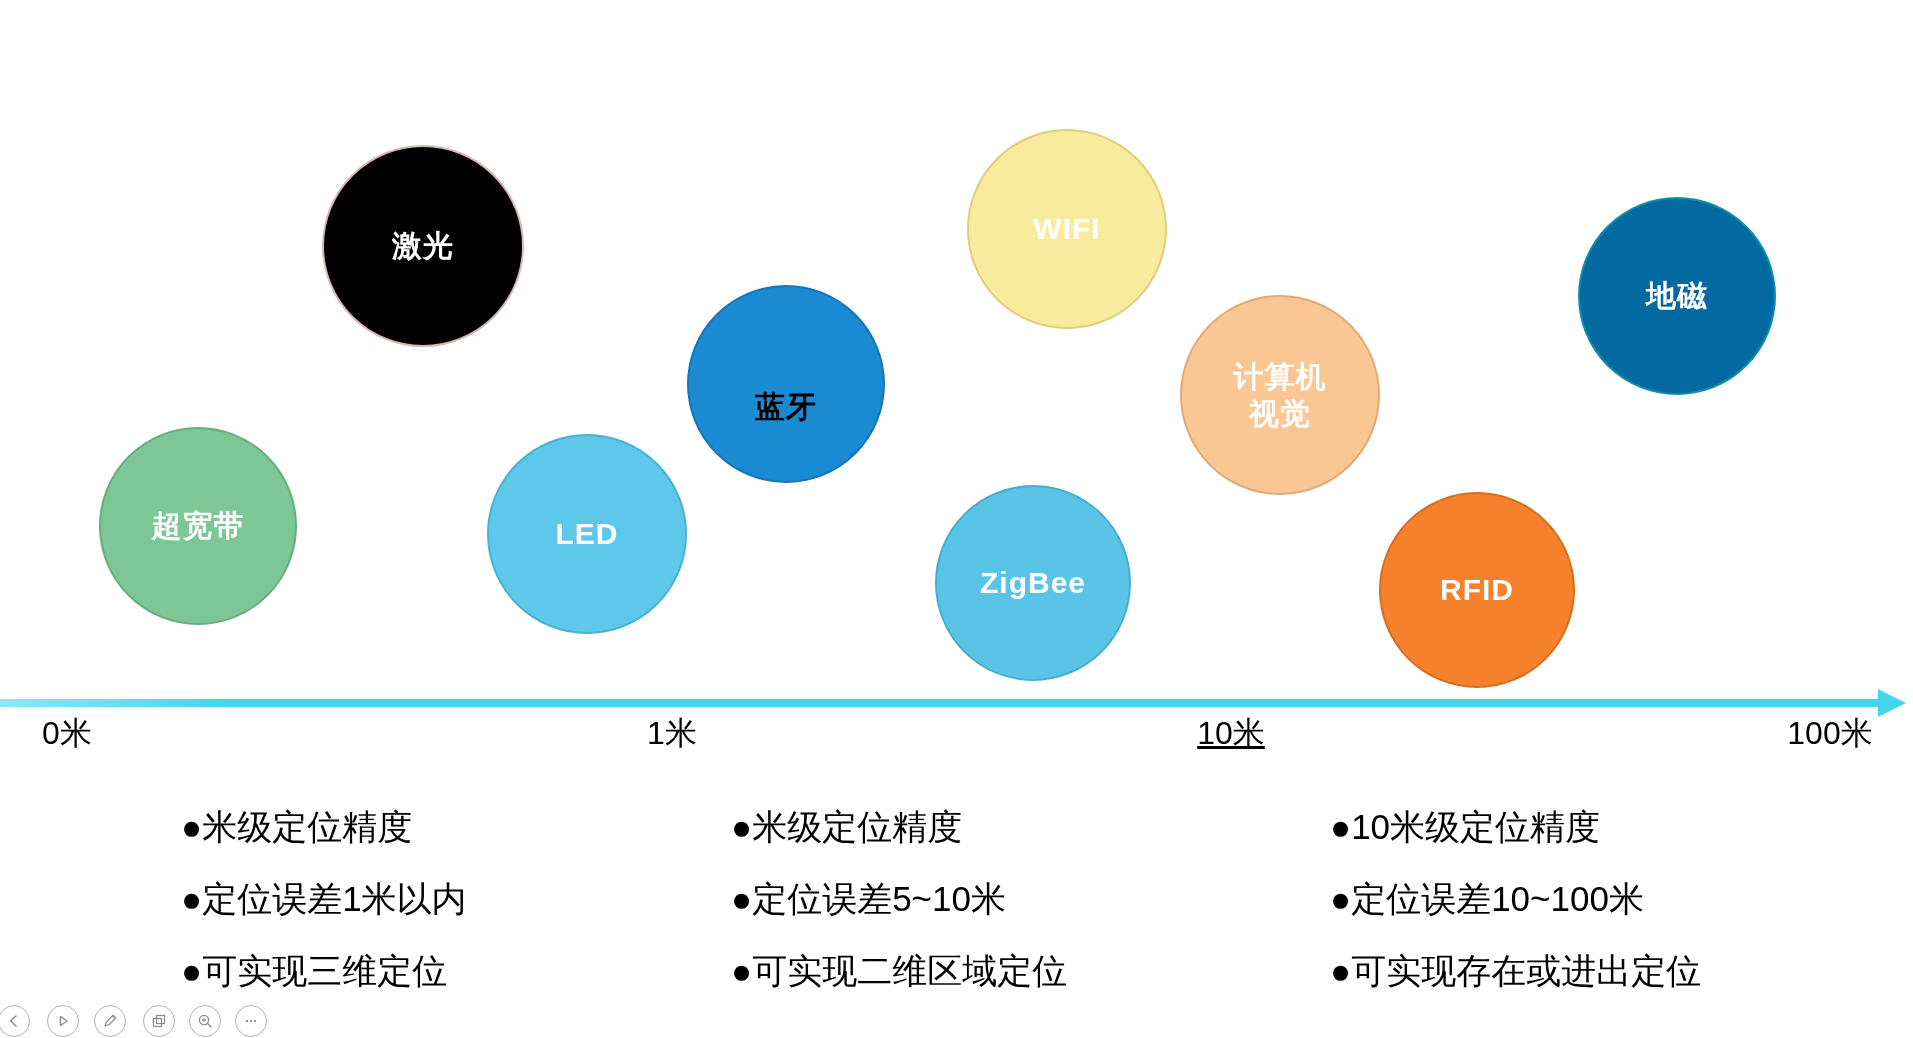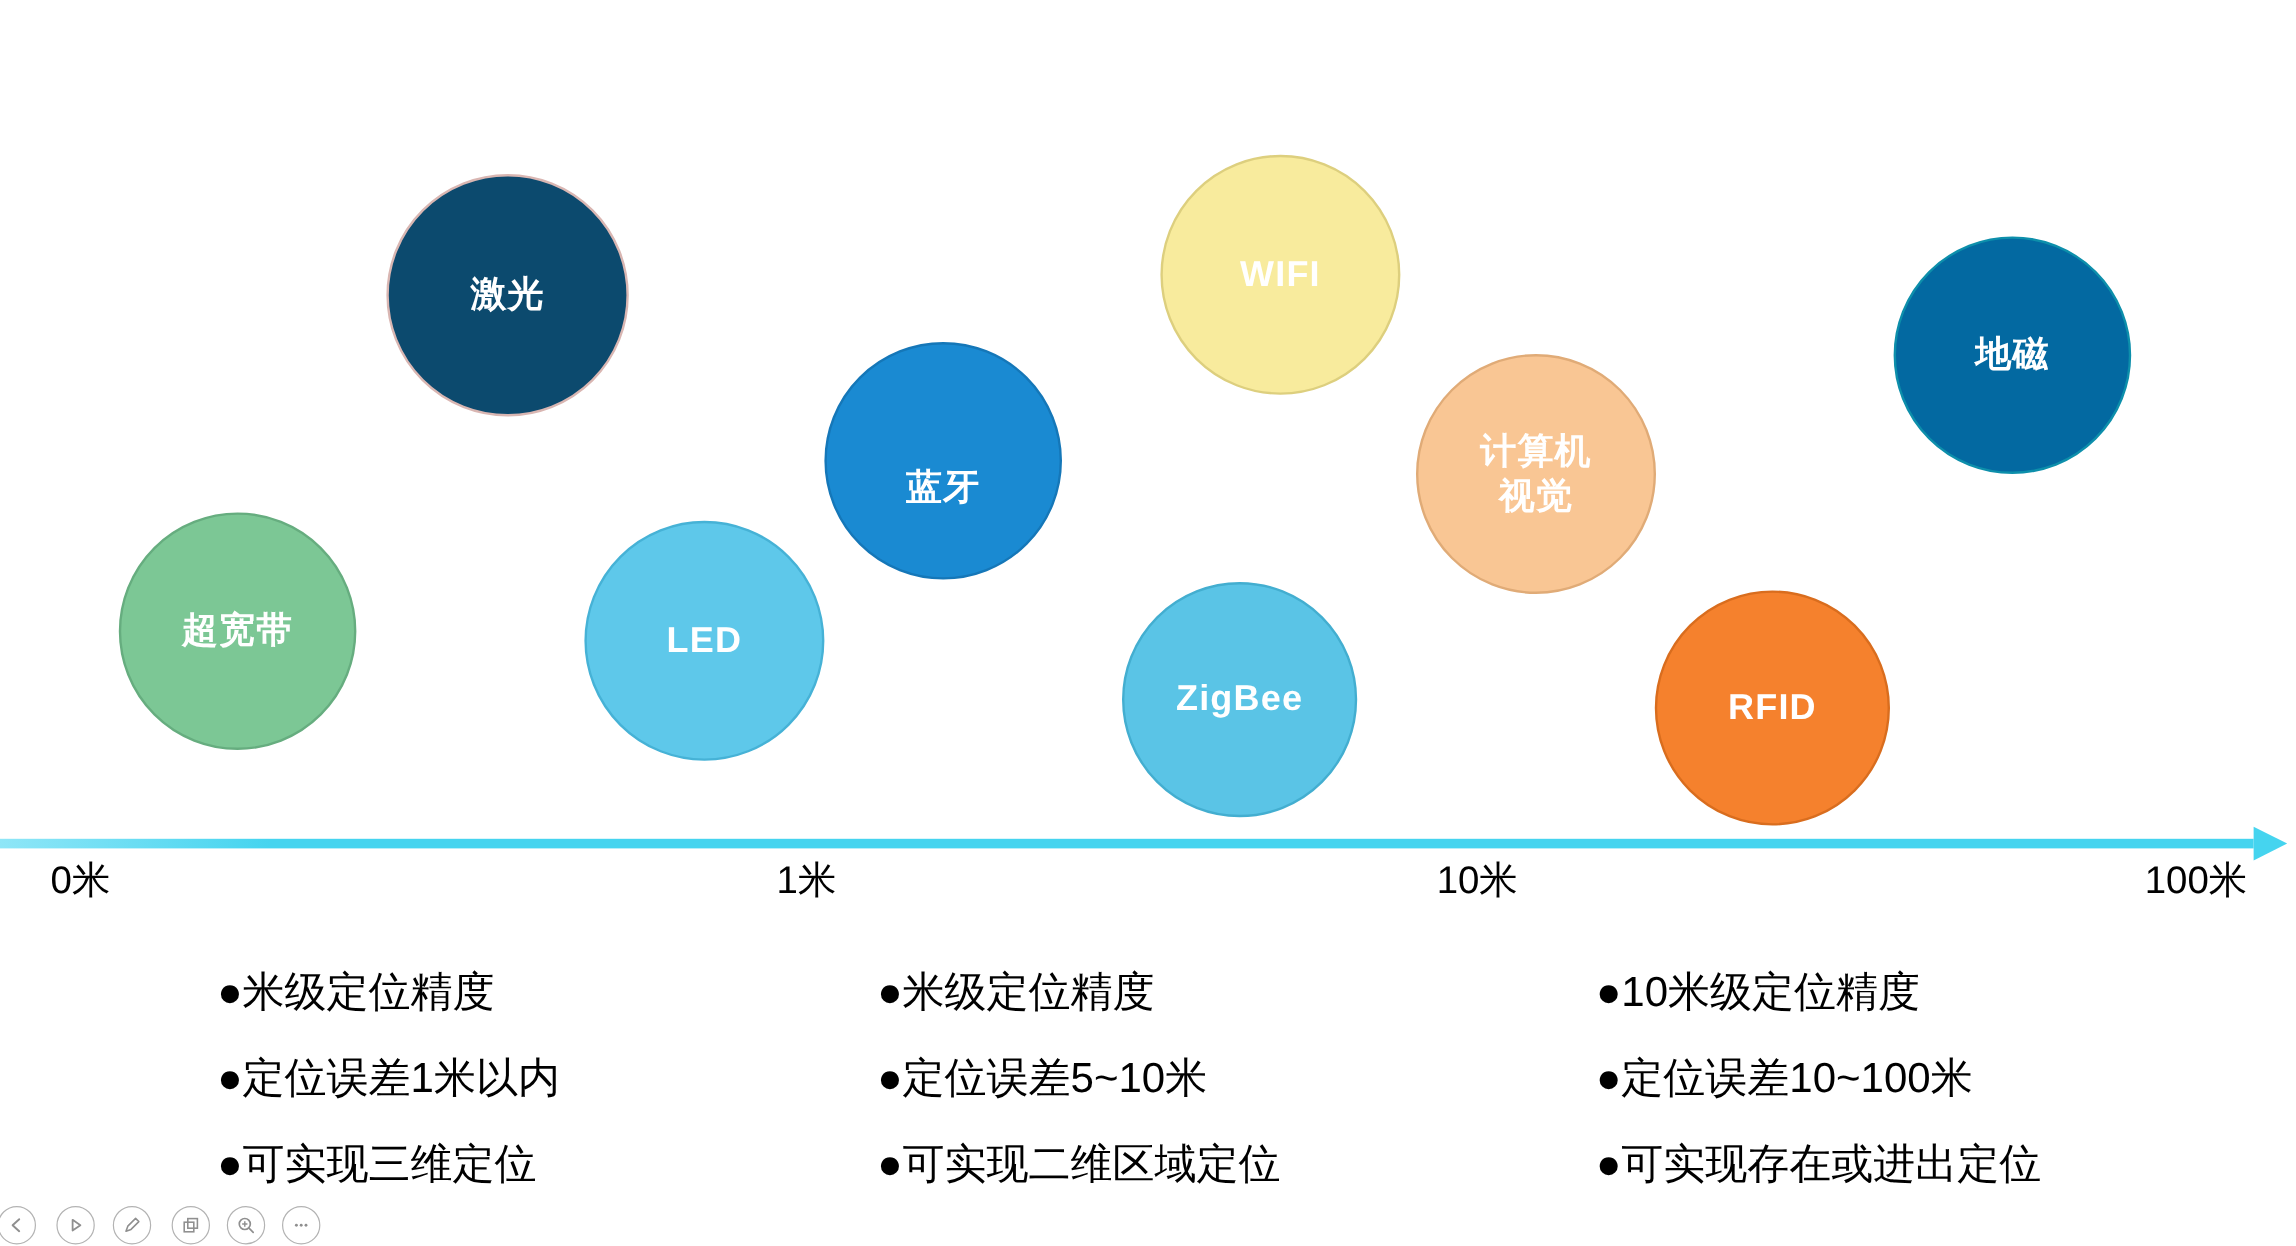--- a/index.html
+++ b/index.html
@@ -47,21 +47,21 @@
     border-bottom: 14px solid transparent;
     border-left: 28px solid #45d4ef;
   }
   .axis-label {
     position: absolute; top: 712px;
     transform: translateX(-50%);
     font-size: 32px; color: #000000; white-space: nowrap;
   }
   .axis-label-0   { left: 67px; }
   .axis-label-1   { left: 672px; }
-  .axis-label-10  { left: 1231px; }
+  .axis-label-10  { left: 1231px; text-decoration: underline; }
   .axis-label-100 { left: 1830px; }
 
   
   .notes-col { position: absolute; top: 806px; }
   .notes-col-1 { left: 181px; }
   .notes-col-2 { left: 731px; }
   .notes-col-3 { left: 1330px; }
   .note-line {
     font-size: 35px; line-height: 42px; color: #000000;
     margin-bottom: 30px; white-space: nowrap;
@@ -82,34 +82,34 @@
   .tool-btn-pen   { left: 94px; }
   .tool-btn-copy  { left: 143px; }
   .tool-btn-zoom  { left: 189px; }
   .tool-btn-more  { left: 235px; }
 </style>
 </head>
 <body>
 
 <div class="slide">
 
-  <div class="bubble bubble-laser" style="background-color: #0c4a6e; border-color: rgb(217, 182, 178);">
+  <div class="bubble bubble-laser" style="background-color: #000000; border-color: rgb(217, 182, 178);">
     <span class="bubble-label" style="color: rgb(255, 255, 255);">激光</span>
   </div>
 
   <div class="bubble bubble-uwb" style="background-color: rgb(124, 199, 149); border-color: rgb(102, 173, 127);">
     <span class="bubble-label" style="color: rgb(255, 255, 255);">超宽带</span>
   </div>
 
   <div class="bubble bubble-led" style="background-color: rgb(94, 200, 234); border-color: rgb(70, 178, 214); text-align: center;">
     <span class="bubble-label" style="color: rgb(255, 255, 255);">LED</span>
   </div>
 
   <div class="bubble bubble-bluetooth" style="background-color: rgb(26, 138, 210); border-color: rgb(21, 119, 184);">
-    <span class="bubble-label" style="color: #ffffff; margin-top: 45px;">蓝牙</span>
+    <span class="bubble-label" style="color: #000000; margin-top: 45px;">蓝牙</span>
   </div>
 
   <div class="bubble bubble-wifi" style="background-color: rgb(248, 235, 157); border-color: rgb(221, 207, 126);">
     <span class="bubble-label" style="color: rgb(255, 255, 255);">WIFI</span>
   </div>
 
   <div class="bubble bubble-zigbee" style="background-color: rgb(90, 196, 230); border-color: rgb(67, 174, 208);">
     <span class="bubble-label" style="color: rgb(255, 255, 255);">ZigBee</span>
   </div>
 

